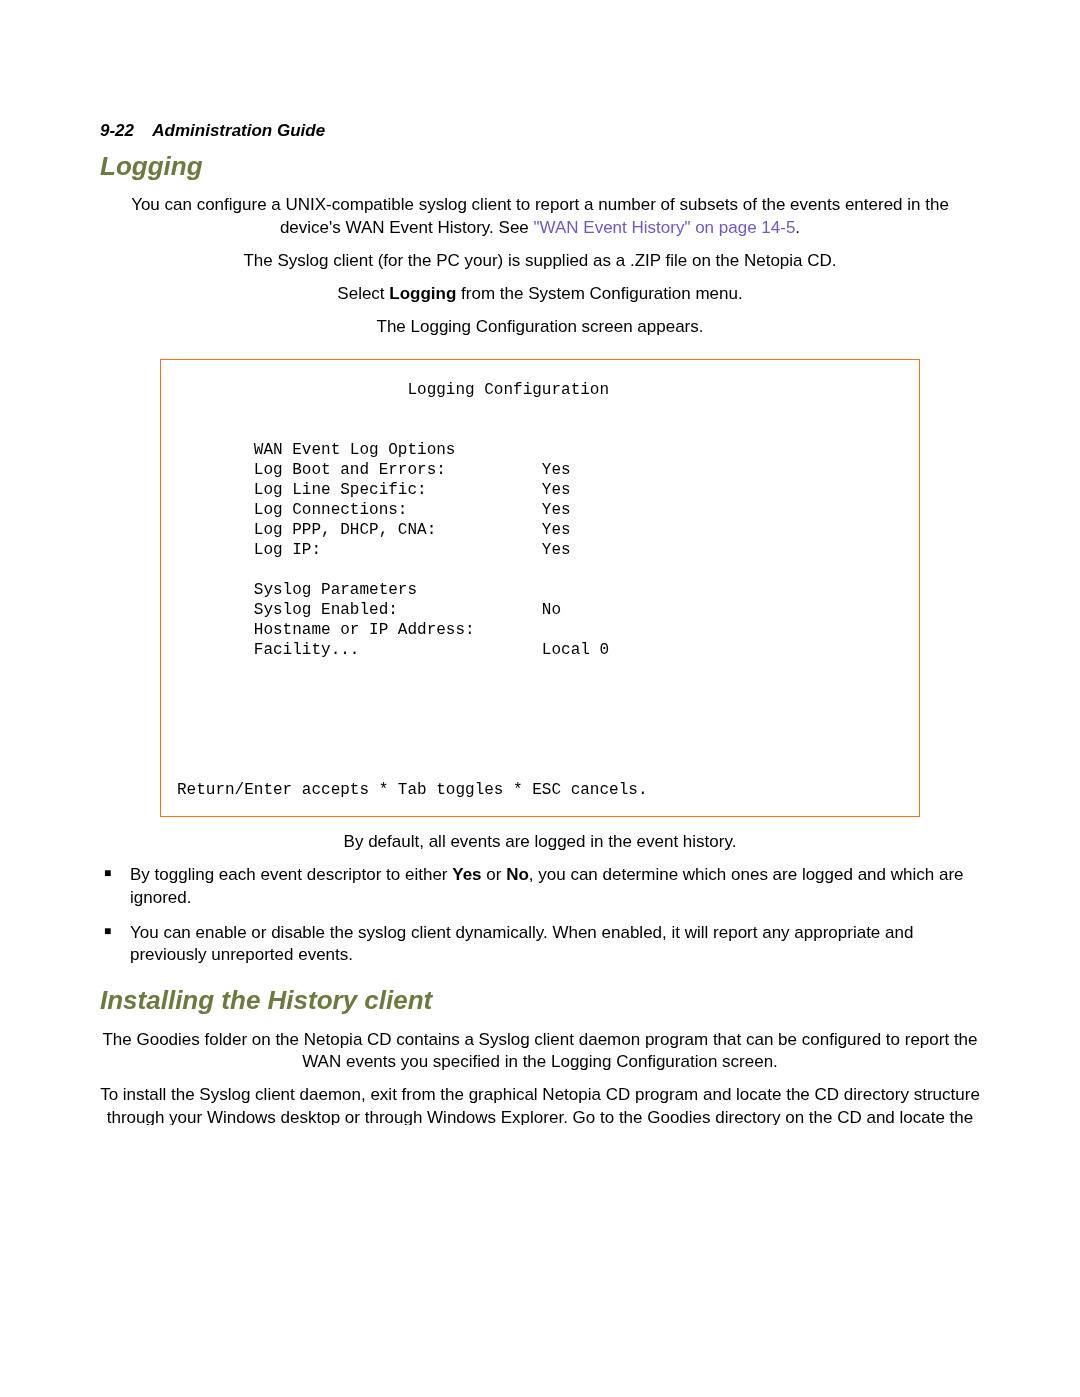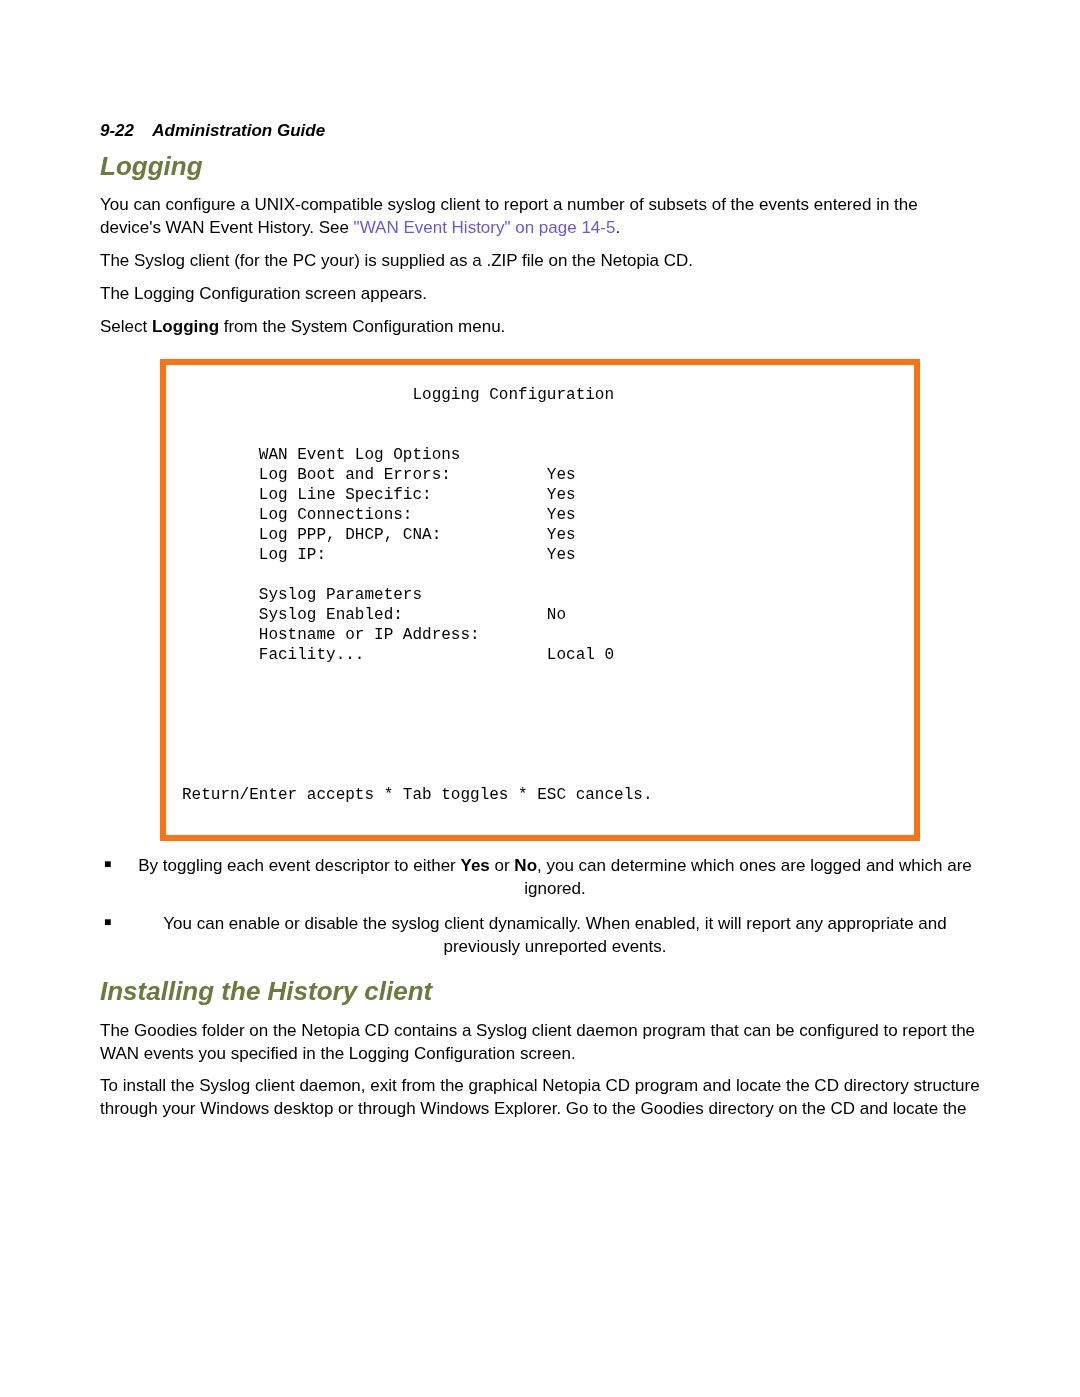--- a/index.html
+++ b/index.html
@@ -19,43 +19,42 @@
     font-size:17px;
     margin-bottom:6px;
   }
   h2.section{
     font-style:italic;
     font-weight:600;
     font-size:26px;
     color:#6b7a3e;
     margin:2px 0 10px 0;
   }
-  p{margin:0 0 10px 0;}
+  p{margin:0 0 10px 0;text-align:center;}
   .link{color:#6a5acd;}
   .terminal-wrap{
     margin:20px 60px 14px 60px;
   }
   .terminal{
-    border:6px solid #f97316;
-    padding:20px 16px 30px 16px;
+    border:1px solid #f97316;
+    padding:20px 16px 16px 16px;
     font-family:"Courier New",monospace;
     font-size:16px;
     line-height:1.25;
     white-space:pre;
   }
   ul.blk{
     list-style:none;
     padding:0;
     margin:6px 0 16px 0;
   }
   ul.blk>li{
     position:relative;
     padding-left:30px;
     margin:0 0 12px 0;
-    text-align:center;
   }
   ul.blk>li::before{
     content:"■";
     position:absolute;
     left:4px;
     top:1px;
     font-size:12px;
     color:#000;
   }
   b{font-weight:bold;}
@@ -72,25 +71,25 @@
   </div>
 
   <h2 class="section">Logging</h2>
 
   <p>
     <span>You can configure a UNIX-compatible syslog client to report a number of subsets of the events entered in the device's WAN Event History. See </span><span class="link">"WAN Event History" on page 14-5</span><span>.</span>
   </p>
 
   <p>The Syslog client (for the PC your) is supplied as a .ZIP file on the Netopia CD.</p>
 
-  <p>The Logging Configuration screen appears.</p>
-
   <p>
     <span>Select </span><b>Logging</b><span> from the System Configuration menu.</span>
   </p>
+
+  <p>The Logging Configuration screen appears.</p>
 
   <div class="terminal-wrap">
     <div class="terminal" id="terminal-pre">                        Logging Configuration
 
 
         WAN Event Log Options
         Log Boot and Errors:          Yes
         Log Line Specific:            Yes
         Log Connections:              Yes
         Log PPP, DHCP, CNA:           Yes
@@ -102,20 +101,21 @@
         Facility...                   Local 0
 
 
 
 
 
 
 Return/Enter accepts * Tab toggles * ESC cancels.</div>
   </div>
 
+  <p>By default, all events are logged in the event history.</p>
 
   <ul class="blk" id="bullet-list">
       <li><span>By toggling each event descriptor to either </span><b>Yes</b><span> or </span><b>No</b><span>, you can determine which ones are logged and which are ignored.</span></li>
       <li><span>You can enable or disable the syslog client dynamically. When enabled, it will report any appropriate and previously unreported events.</span></li>
     </ul>
 
   <h2 class="section">Installing the History client</h2>
 
   <p>The Goodies folder on the Netopia CD contains a Syslog client daemon program that can be configured to report the WAN events you specified in the Logging Configuration screen.</p>
   <p>To install the Syslog client daemon, exit from the graphical Netopia CD program and locate the CD directory structure through your Windows desktop or through Windows Explorer. Go to the Goodies directory on the CD and locate the Sds15000.exe program. This is the Syslog daemon installer. Run the Sds15000.exe program and follow the on-screen instructions for enabling the Windows Syslog daemon.</p>

